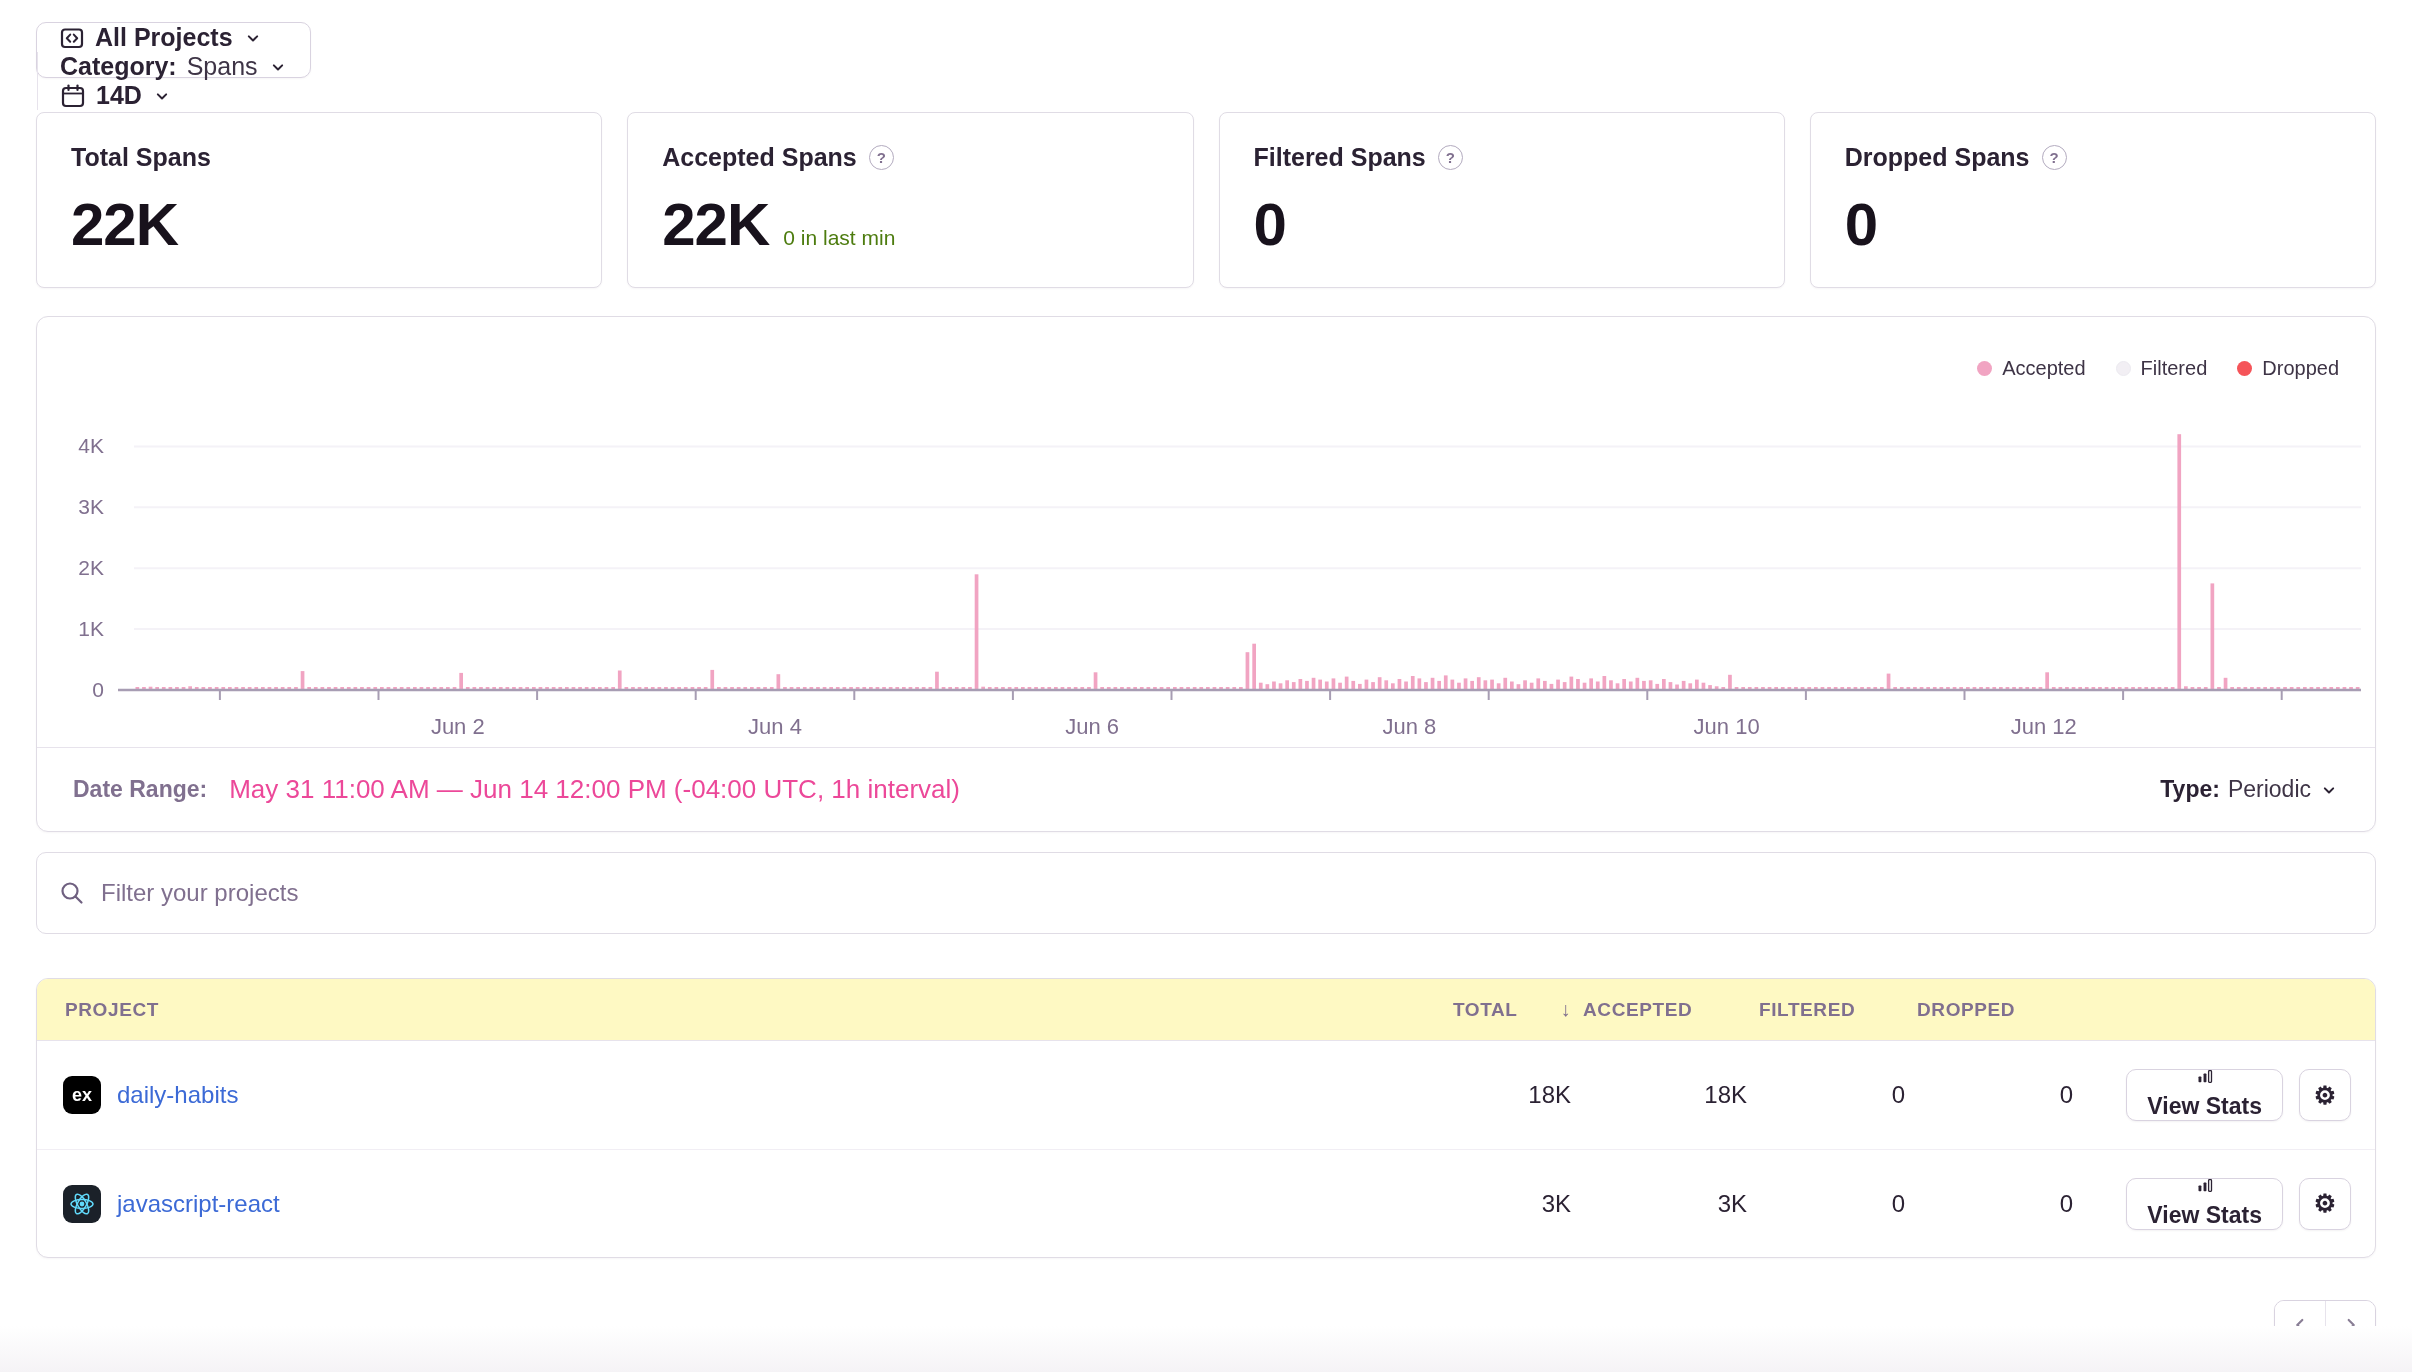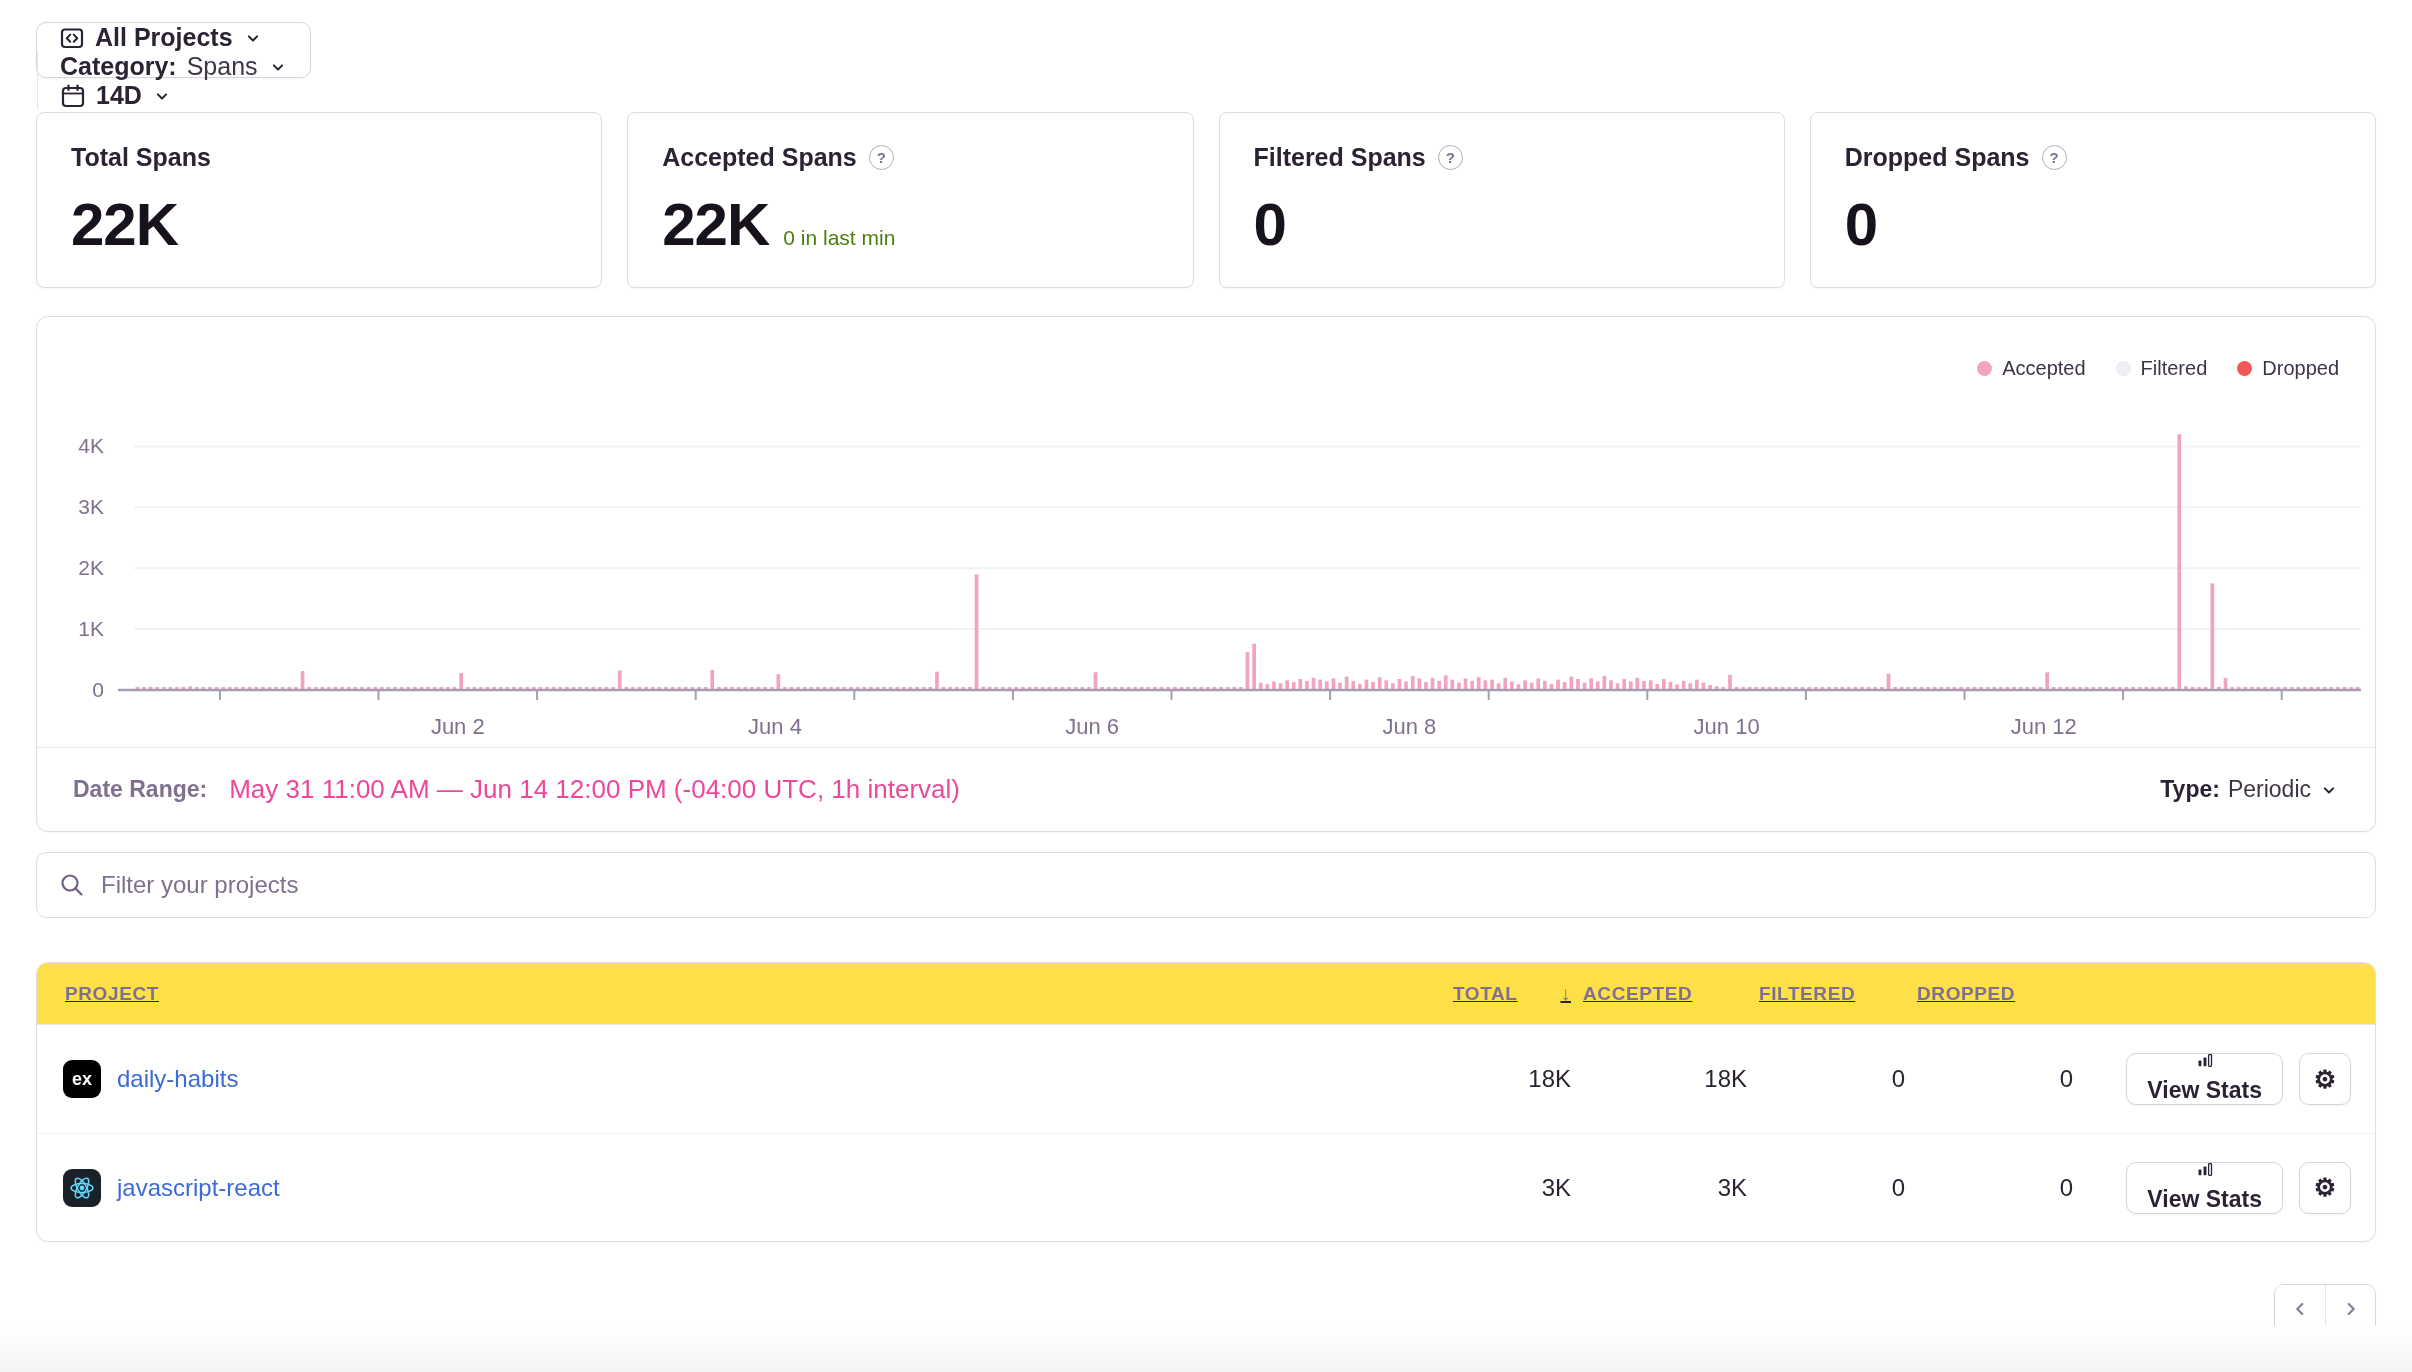--- a/index.html
+++ b/index.html
@@ -39,31 +39,31 @@
   .chart-footer { border-top:1.5px solid #e7e3ec; height:84px; display:flex; align-items:center;
     justify-content:space-between; padding:0 36px; }
   .dr-left { display:flex; align-items:center; gap:22px; }
   .dr-label { font-size:23px; font-weight:600; color:#80708f; }
   .dr-value { font-size:26px; color:#ec4899; }
   .type-right { display:flex; align-items:center; gap:8px; cursor:pointer; }
   .type-label { font-size:23px; font-weight:700; color:#2b2233; }
   .type-value { font-size:23px; color:#3e3446; }
 
   
-  .search-box { margin-top:20px; height:66px; border:1.5px solid #e0dce5; border-radius:10px;
+  .search-box { margin-top:20px; height:82px; border:1.5px solid #e0dce5; border-radius:10px;
     display:flex; align-items:center; gap:16px; padding:0 22px; background:#fff; }
   .search-box input { border:none; outline:none; font-size:24px; flex:1;
     font-family:"Liberation Sans",sans-serif; color:#2b2233; background:transparent; }
   .search-box input::placeholder { color:#80708f; }
 
   
   .table-card { margin-top:44px; background:#fff; border:1.5px solid #e0dce5; border-radius:12px;
     overflow:hidden; box-shadow:0 1px 2px rgba(43,34,51,.04); }
   .tgrid { display:grid; grid-template-columns: 1fr 130px 176px 158px 168px 290px; align-items:center; }
-  .thead { background:#fde047; height:62px; border-bottom:1.5px solid #e7e3ec;text-decoration:underline; }
+  .thead { background:#fef9c3; height:62px; border-bottom:1.5px solid #e7e3ec; }
   .th { font-size:19px; font-weight:600; letter-spacing:.6px; color:#80708f; }
   .th.first { padding-left:28px; }
   .th.num { text-align:right; padding-right:12px; display:flex; justify-content:space-between; align-items:center; gap:4px;}
   .trow { height:108px; }
   .trow + .trow { border-top:1.5px solid #f1eef4; }
   .cell-project { display:flex; align-items:center; gap:16px; padding-left:26px; }
   .plat { width:38px; height:38px; border-radius:9px; display:flex; align-items:center; justify-content:center; flex:0 0 auto; }
   .plat.expo { background:#000; color:#fff; font-size:18px; font-weight:600; }
   .plat.react { background:#1b2129; }
   .proj-link { font-size:24px; color:#3c6ad6; text-decoration:none; cursor:pointer; }

